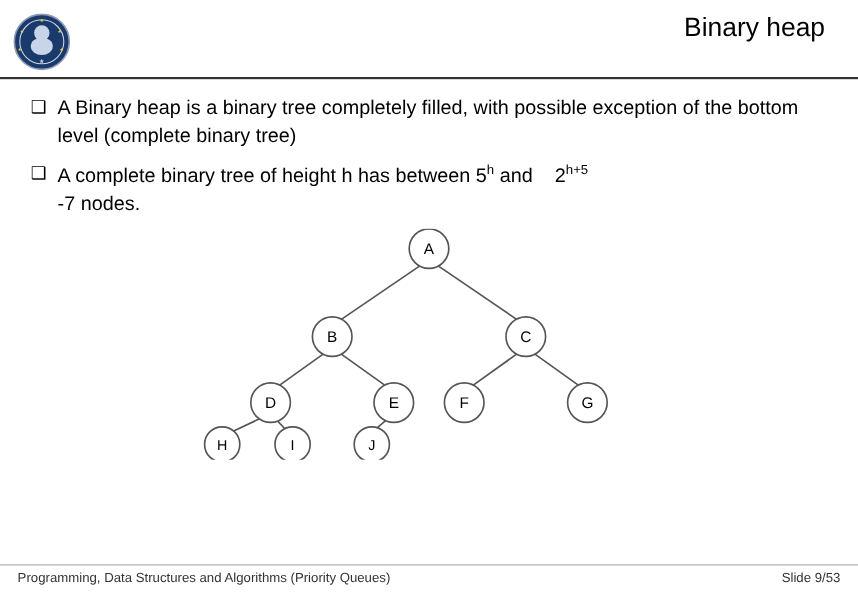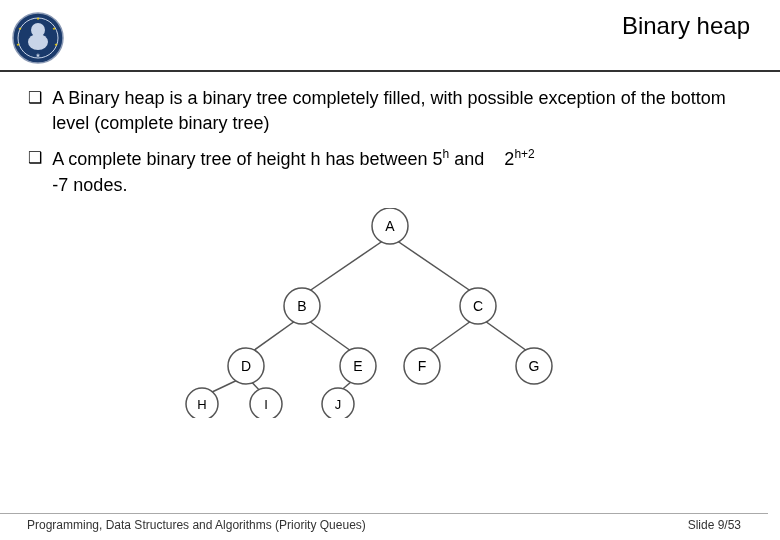--- a/index.html
+++ b/index.html
@@ -72,24 +72,24 @@
       display: flex;
       justify-content: center;
       margin-top: 6px;
     }
 
     
     #footer {
       position: absolute;
       bottom: 8px;
       left: 0;
-      right: 12px;
+      right: 0;
       display: flex;
       justify-content: space-between;
-      padding: 0 27px;
+      padding: 0 16px;
       font-size: 12px;
       color: #333;
       border-top: 1px solid #aaa;
       padding-top: 4px;
     }
   </style>
 </head>
 <body>
 
 <div id="header">
@@ -115,21 +115,21 @@
 <div id="content">
 
   <div class="bullet-item">
     <span class="bullet-icon">❑</span>
     <span class="bullet-text">A Binary heap is a binary tree completely filled, with possible exception of the bottom level (complete binary tree)</span>
   </div>
 
   <div class="bullet-item">
     <span class="bullet-icon">❑</span>
     <span class="bullet-text">
-      <span>A complete binary tree of height h has between 5</span><span class="superscript">h</span><span> and </span>&nbsp;&nbsp;&nbsp;<span>2</span><span class="superscript">h+2</span><br>
+      <span>A complete binary tree of height h has between 5</span><span class="superscript">h</span><span> and </span>&nbsp;&nbsp;&nbsp;<span>2</span><span class="superscript">h+5</span><br>
       <span>-7 nodes.</span>
     </span>
   </div>
 </div>
 
 <div id="tree-container">
   <svg width="480" height="210" viewBox="0 0 480 210" xmlns="http://www.w3.org/2000/svg">
 
     <line x1="240" y1="28" x2="152" y2="88" stroke="#555" stroke-width="1.5"></line>
 

